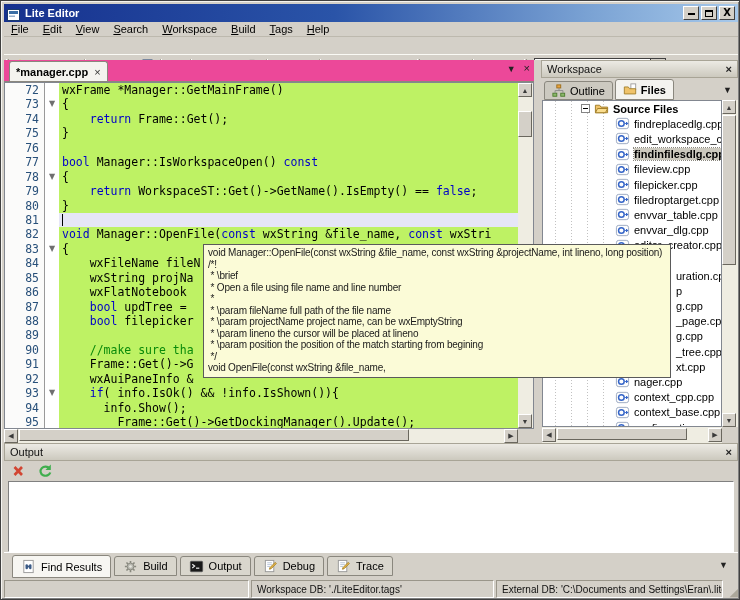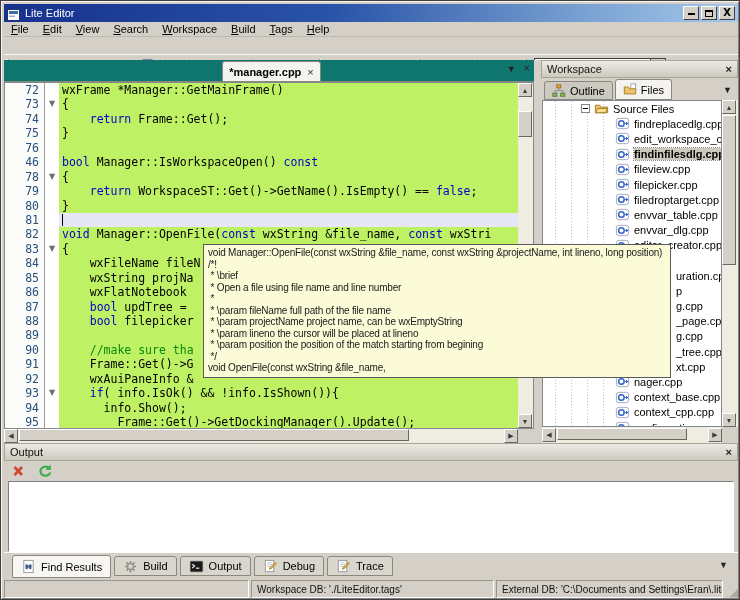--- a/index.html
+++ b/index.html
@@ -5,21 +5,21 @@
   html,body{margin:0;padding:0;background:#555;}
   *{box-sizing:border-box;}
   .app{position:relative;width:740px;height:600px;background:#d4d0c8;
        font-family:"Liberation Sans",sans-serif;border:1px solid #404040;
        box-shadow:inset 1px 1px 0 #f5f4f0, inset -1px -1px 0 #808080;overflow:hidden;}
   
   .titlebar{position:absolute;left:3px;top:3px;width:734px;height:18px;
     background:linear-gradient(90deg,#16318e 0%,#2a54a8 45%,#7ba3d4 80%,#a6c8ea 100%);
     display:flex;align-items:center;padding:0 3px;}
   .app-icon{width:13px;height:12px;margin-right:5px;flex:none;}
-  .title{color:#fff;font-weight:normal;font-size:11px;flex:1;white-space:nowrap;}
+  .title{color:#fff;font-weight:bold;font-size:11px;flex:1;white-space:nowrap;}
   .winbtns{display:flex;gap:2px;}
   .wbtn{width:16px;height:14px;background:#d4d0c8;border:1px solid;
     border-color:#fff #404040 #404040 #fff;display:flex;align-items:center;justify-content:center;
     font-size:9px;line-height:1;color:#000;}
   .wbtn .mingl{display:block;width:7px;height:6px;border-bottom:2px solid #000;margin-top:-2px;}
   .wbtn .maxgl{display:block;width:8px;height:7px;border:1px solid #000;border-top-width:2px;}
   .wbtn .clsgl{font-weight:bold;font-size:10px;font-family:"DejaVu Sans",sans-serif;}
   
   .menubar{position:absolute;left:3px;top:21px;width:734px;height:15px;display:flex;
     align-items:center;font-size:11px;border-bottom:1px solid #bdb9ae;}
@@ -35,22 +35,22 @@
   .ico{width:16px;height:16px;display:inline-block;}
   .ico svg{width:100%;height:100%;display:block;}
   .combo{display:flex;align-items:center;height:19px;width:132px;background:#fff;
     border:1px solid #404040;margin:0 4px;flex:none;}
   .combo .cval{flex:1;font-size:11px;padding-left:4px;white-space:nowrap;overflow:hidden;}
   .combo .cbtn{width:15px;height:17px;background:#d4d0c8;border-left:1px solid #404040;
     display:flex;align-items:center;justify-content:center;font-size:7px;color:#000;}
   
   .main{position:absolute;left:3px;top:59px;width:734px;height:383px;}
   .editor-pane{position:absolute;left:0;top:0;width:530px;height:383px;}
-  .tabrow{position:absolute;left:0;top:0;right:0;height:22px;background:#0f766e;
-    border-bottom:1px solid #8a877e;display:flex;align-items:flex-end;padding-left:5px;justify-content:center;}
+  .tabrow{position:absolute;left:0;top:0;right:0;height:22px;background:#ec4899;
+    border-bottom:1px solid #8a877e;display:flex;align-items:flex-end;padding-left:5px;}
   .etab{height:20px;background:#f4f3ef;border:1px solid #8a877e;border-bottom:none;
     border-radius:3px 3px 0 0;display:flex;align-items:center;padding:0 6px;font-size:11px;font-weight:bold;}
   .etab .tabx{margin-left:6px;font-weight:normal;color:#333;font-size:11px;}
   .trbtns{position:absolute;right:4px;top:4px;display:flex;gap:8px;font-size:9px;color:#222;}
   .trbtns span{cursor:default;}
   .editor{position:absolute;left:0;top:22px;right:16px;bottom:14px;background:#bef264;
     border:1px solid #828790;border-right:none;overflow:hidden;
     font-family:"DejaVu Sans Mono",monospace;font-size:11.5px;}
   .line{display:flex;height:14.45px;line-height:14.45px;white-space:pre;}
   .ln{width:40px;flex:none;text-align:right;padding-right:5px;color:#28507a;background:#fbfbfa;
@@ -73,38 +73,38 @@
   
   .ws-pane{position:absolute;left:537px;top:0;right:0;height:383px;}
   .pane-caption{height:18px;background:linear-gradient(#eceae4,#ccc9be);border:1px solid #a8a496;
     display:flex;align-items:center;font-size:11px;padding:0 5px;color:#111;}
   .pane-caption .cap{flex:1;}
   .pane-caption .capx{font-size:11px;color:#222;font-weight:bold;}
   .ws-tabs{position:absolute;left:0;top:18px;right:0;height:22px;display:flex;
     align-items:flex-end;padding-left:3px;background:#d4d0c8;}
   .wtab{height:19px;display:flex;align-items:center;gap:4px;padding:0 7px;font-size:11px;
     border:1px solid #8a877e;border-radius:3px 3px 0 0;background:#ccc9c0;margin-right:2px;}
-  .wtab.active{background:#f4f3ef;font-weight:normal;height:21px;}
+  .wtab.active{background:#f4f3ef;font-weight:bold;height:21px;}
   .wtab .ico{width:14px;height:14px;}
   .ws-dd{position:absolute;right:6px;top:25px;font-size:9px;color:#222;}
   .ws-tree{position:absolute;left:1px;top:40px;right:16px;bottom:16px;background:#fff;
     border:1px solid #828790;overflow:hidden;font-size:11px;
     background-image:
       repeating-linear-gradient(to bottom,#c2c2c2 0 1px,transparent 1px 3px),
       repeating-linear-gradient(to bottom,#c2c2c2 0 1px,transparent 1px 3px),
       repeating-linear-gradient(to bottom,#c2c2c2 0 1px,transparent 1px 3px),
       repeating-linear-gradient(to bottom,#c2c2c2 0 1px,transparent 1px 3px);
     background-size:1px 100%,1px 100%,1px 100%,1px 100%;
     background-position:12px 0,28px 0,44px 0,60px 0;background-repeat:no-repeat;}
   .trow{height:15.2px;display:flex;align-items:center;white-space:nowrap;}
   .trow .minus{width:9px;height:9px;border:1px solid #848484;background:#fff;flex:none;
     position:relative;margin-right:4px;}
   .trow .minus::after{content:"";position:absolute;left:1px;right:1px;top:3px;height:1px;background:#000;}
   .trow .ico{width:15px;height:15px;flex:none;margin-right:4px;}
-  .trow.folder{padding-left:38px;font-weight:normal;}
+  .trow.folder{padding-left:38px;font-weight:bold;}
   .trow.file{padding-left:72px;}
   .trow.partial{padding-left:133px;color:#000;}
   .trow .lbl.sel{background:#ccc9be;outline:1px dotted #8a877e;font-weight:bold;}
   .ws-vscroll{right:0;top:40px;bottom:16px;width:16px;}
   .ws-hscroll{left:1px;right:16px;bottom:0;height:16px;}
   
   .calltip{position:absolute;left:202px;top:243px;width:468px;height:134px;z-index:40;
     background:#fbfbd7;border:1px solid #5a5a5a;padding:2px 4px;font-size:10px;
     line-height:11.5px;color:#1a1a1a;white-space:pre;overflow:hidden;letter-spacing:-0.2px;}
   
@@ -393,21 +393,21 @@
       <div class="trbtns">
         <span>▼</span>
         <span style="font-size:11px;margin-top:-2px;">×</span>
       </div>
       <div class="editor" id="code">
           <div class="line"><span class="ln">72</span><span class="fold"></span><span class="ctext"><span class="s-p">wxFrame *Manager::GetMainFrame()</span></span></div>
           <div class="line"><span class="ln">73</span><span class="fold">▼</span><span class="ctext"><span class="s-p">{</span></span></div>
           <div class="line"><span class="ln">74</span><span class="fold"></span><span class="ctext"><span class="s-p">    </span><span class="s-k">return</span><span class="s-p"> Frame::Get();</span></span></div>
           <div class="line"><span class="ln">75</span><span class="fold"></span><span class="ctext"><span class="s-p">}</span></span></div>
           <div class="line"><span class="ln">76</span><span class="fold"></span><span class="ctext"></span></div>
-          <div class="line"><span class="ln">46</span><span class="fold"></span><span class="ctext"><span class="s-k">bool</span><span class="s-p"> Manager::IsWorkspaceOpen() </span><span class="s-k">const</span></span></div>
+          <div class="line"><span class="ln">77</span><span class="fold"></span><span class="ctext"><span class="s-k">bool</span><span class="s-p"> Manager::IsWorkspaceOpen() </span><span class="s-k">const</span></span></div>
           <div class="line"><span class="ln">78</span><span class="fold">▼</span><span class="ctext"><span class="s-p">{</span></span></div>
           <div class="line"><span class="ln">79</span><span class="fold"></span><span class="ctext"><span class="s-p">    </span><span class="s-k">return</span><span class="s-p"> WorkspaceST::Get()-&gt;GetName().IsEmpty() == </span><span class="s-k">false</span><span class="s-p">;</span></span></div>
           <div class="line"><span class="ln">80</span><span class="fold"></span><span class="ctext"><span class="s-p">}</span></span></div>
           <div class="line cur"><span class="ln">81</span><span class="fold"></span><span class="ctext"><span class="caret"></span></span></div>
           <div class="line"><span class="ln">82</span><span class="fold"></span><span class="ctext"><span class="s-k">void</span><span class="s-p"> Manager::OpenFile(</span><span class="s-k">const</span><span class="s-p"> wxString &amp;file_name, </span><span class="s-k">const</span><span class="s-p"> wxStri</span></span></div>
           <div class="line"><span class="ln">83</span><span class="fold">▼</span><span class="ctext"><span class="s-p">{</span></span></div>
           <div class="line"><span class="ln">84</span><span class="fold"></span><span class="ctext"><span class="s-p">    wxFileName fileN</span></span></div>
           <div class="line"><span class="ln">85</span><span class="fold"></span><span class="ctext"><span class="s-p">    wxString projNa</span></span></div>
           <div class="line"><span class="ln">86</span><span class="fold"></span><span class="ctext"><span class="s-p">    wxFlatNotebook </span></span></div>
           <div class="line"><span class="ln">87</span><span class="fold"></span><span class="ctext"><span class="s-p">    </span><span class="s-k">bool</span><span class="s-p"> updTree = </span></span></div>
@@ -598,31 +598,31 @@
             <span class="lbl">nager.cpp</span>
           </div>
           <div class="trow file">
             <span class="ico">
               <svg viewBox="0 0 16 16">
                 <rect x="1.5" y="2.5" width="13" height="11" rx="2.5" fill="#fdfdfd" stroke="#9aa8c0"></rect>
                 <circle cx="6.8" cy="8" r="3" fill="none" stroke="#3565c8" stroke-width="1.6"></circle>
                 <path d="M10.8 8h3.2M12.4 6.4v3.2" stroke="#3565c8" stroke-width="1.3"></path>
               </svg>
             </span>
+            <span class="lbl">context_cpp.cpp</span>
+          </div>
+          <div class="trow file">
+            <span class="ico">
+              <svg viewBox="0 0 16 16">
+                <rect x="1.5" y="2.5" width="13" height="11" rx="2.5" fill="#fdfdfd" stroke="#9aa8c0"></rect>
+                <circle cx="6.8" cy="8" r="3" fill="none" stroke="#3565c8" stroke-width="1.6"></circle>
+                <path d="M10.8 8h3.2M12.4 6.4v3.2" stroke="#3565c8" stroke-width="1.3"></path>
+              </svg>
+            </span>
             <span class="lbl">context_base.cpp</span>
-          </div>
-          <div class="trow file">
-            <span class="ico">
-              <svg viewBox="0 0 16 16">
-                <rect x="1.5" y="2.5" width="13" height="11" rx="2.5" fill="#fdfdfd" stroke="#9aa8c0"></rect>
-                <circle cx="6.8" cy="8" r="3" fill="none" stroke="#3565c8" stroke-width="1.6"></circle>
-                <path d="M10.8 8h3.2M12.4 6.4v3.2" stroke="#3565c8" stroke-width="1.3"></path>
-              </svg>
-            </span>
-            <span class="lbl">context_cpp.cpp</span>
           </div>
           <div class="trow file">
             <span class="ico">
               <svg viewBox="0 0 16 16">
                 <rect x="1.5" y="2.5" width="13" height="11" rx="2.5" fill="#fdfdfd" stroke="#9aa8c0"></rect>
                 <circle cx="6.8" cy="8" r="3" fill="none" stroke="#3565c8" stroke-width="1.6"></circle>
                 <path d="M10.8 8h3.2M12.4 6.4v3.2" stroke="#3565c8" stroke-width="1.3"></path>
               </svg>
             </span>
             <span class="lbl">configuration_manage</span>

